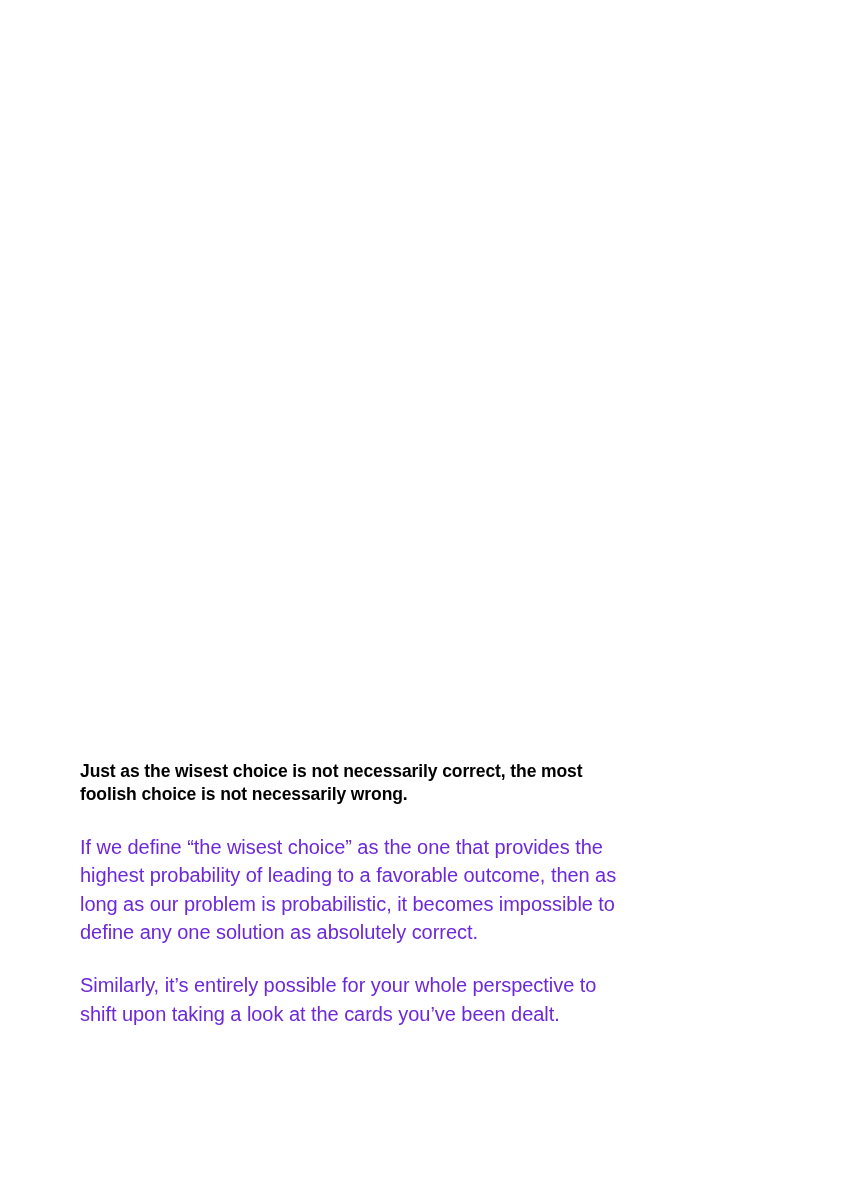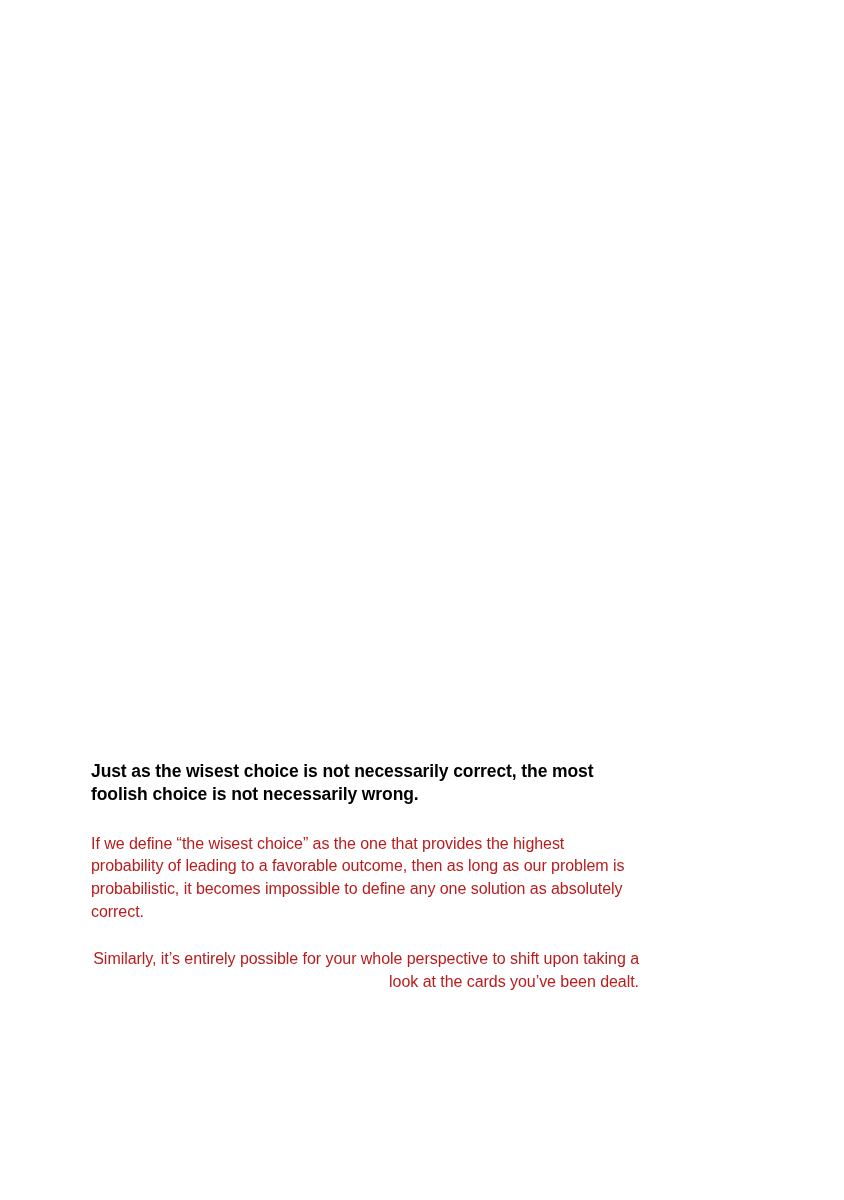--- a/index.html
+++ b/index.html
@@ -16,43 +16,42 @@
   }
   .page {
     position: relative;
     width: 844px;
     height: 1200px;
     background: #ffffff;
     box-sizing: border-box;
   }
   .content-block {
     position: absolute;
-    left: 91px;
+    left: 80px;
     top: 760px;
     width: 548px;
   }
   .heading {
     font-size: 17.5px;
     font-weight: bold;
     line-height: 1.33;
     letter-spacing: -0.1px;
     margin: 0 0 26px 0;
     color: #000000;
   }
   .para {
-    font-size: 16px;
+    font-size: 20px;
     font-weight: normal;
     line-height: 1.43;
     letter-spacing: -0.05px;
     margin: 0 0 24px 0;
-    color: #b91c1c;
+    color: #6d28d9;
   }
   .para:last-child {
     margin-bottom: 0;
-    text-align: right;
   }
 </style>
 </head>
 <body>
 
 <div class="page">
   <div class="content-block">
     <h1 class="heading">Just as the wisest choice is not necessarily correct, the most foolish choice is not necessarily wrong.</h1>
     <p class="para">If we define “the wisest choice” as the one that provides the highest probability of leading to a favorable outcome, then as long as our problem is probabilistic, it becomes impossible to define any one solution as absolutely correct.</p>
     <p class="para">Similarly, it’s entirely possible for your whole perspective to shift upon taking a look at the cards you’ve been dealt.</p>

